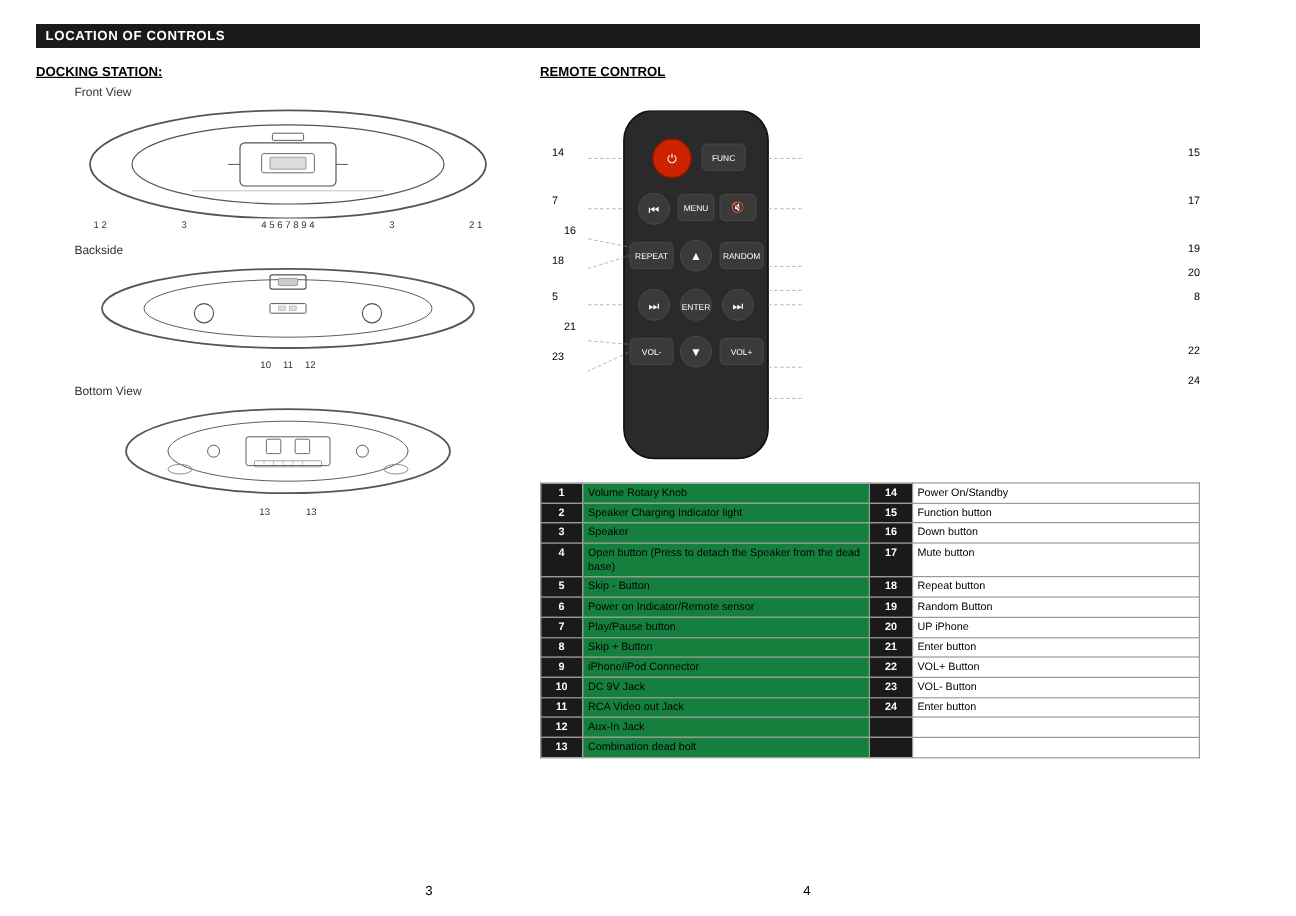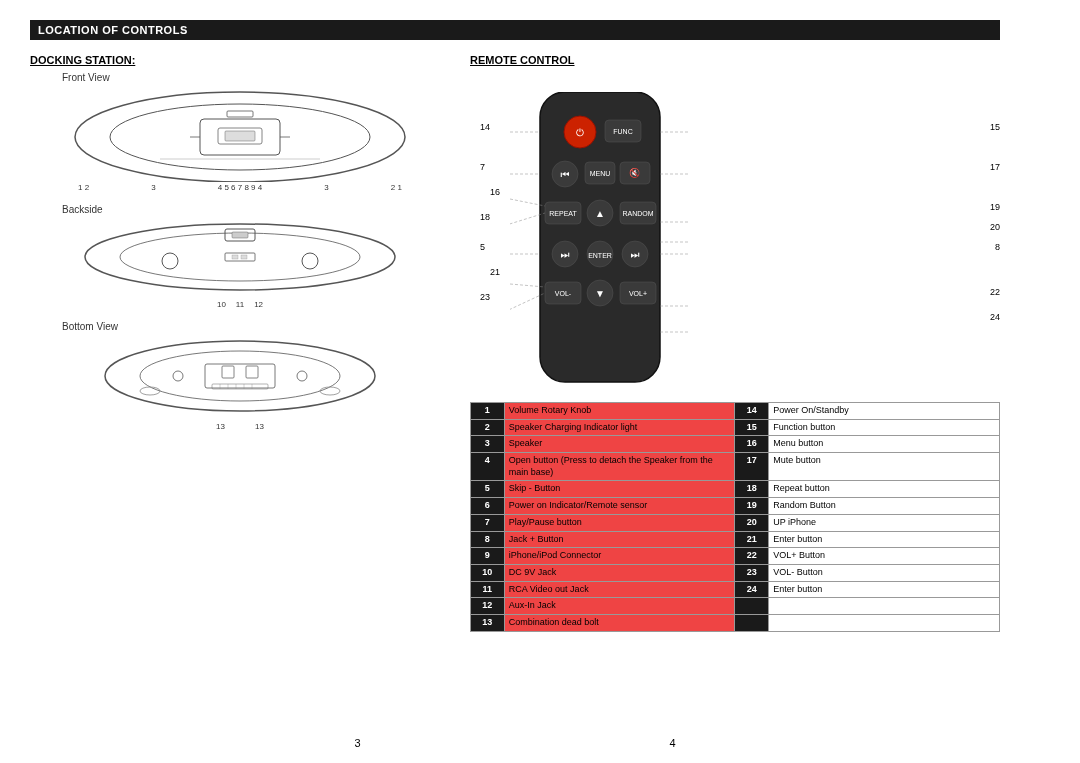--- a/index.html
+++ b/index.html
@@ -23,21 +23,20 @@
       background: #1a1a1a;
       color: #fff;
       font-weight: bold;
       font-size: 11px;
       padding: 4px 8px;
       margin-bottom: 14px;
       letter-spacing: 0.5px;
     }
     .two-col {
       display: flex;
-      gap: 20px;
     }
     .left-col {
       width: 420px;
       flex-shrink: 0;
     }
     .right-col {
       flex: 1;
     }
     .section-title {
       font-weight: bold;
@@ -70,21 +69,21 @@
       line-height: 1.3;
     }
     .controls-table td.num-cell {
       background: #1a1a1a;
       color: #fff;
       font-weight: bold;
       width: 14px;
       text-align: center;
     }
     .controls-table td.desc-cell {
-      background: #ef4444;
+      background: #15803d;
       width: 130px;
     }
     .controls-table .right-num {
       background: #1a1a1a;
       color: #fff;
       font-weight: bold;
       width: 14px;
       text-align: center;
     }
     .controls-table .right-desc {
@@ -305,25 +304,25 @@
             <tr>
     <td class="num-cell">2</td>
     <td class="desc-cell">Speaker Charging Indicator light</td>
     <td class="right-num">15</td>
     <td class="right-desc">Function button</td>
   </tr>
             <tr>
     <td class="num-cell">3</td>
     <td class="desc-cell">Speaker</td>
     <td class="right-num">16</td>
-    <td class="right-desc">Menu button</td>
+    <td class="right-desc">Down button</td>
   </tr>
             <tr>
     <td class="num-cell">4</td>
-    <td class="desc-cell">Open button (Press to detach the Speaker from the main base)</td>
+    <td class="desc-cell">Open button (Press to detach the Speaker from the dead base)</td>
     <td class="right-num">17</td>
     <td class="right-desc">Mute button</td>
   </tr>
             <tr>
     <td class="num-cell">5</td>
     <td class="desc-cell">Skip - Button</td>
     <td class="right-num">18</td>
     <td class="right-desc">Repeat button</td>
   </tr>
             <tr>
@@ -333,21 +332,21 @@
     <td class="right-desc">Random Button</td>
   </tr>
             <tr>
     <td class="num-cell">7</td>
     <td class="desc-cell">Play/Pause button</td>
     <td class="right-num">20</td>
     <td class="right-desc">UP iPhone</td>
   </tr>
             <tr>
     <td class="num-cell">8</td>
-    <td class="desc-cell">Jack + Button</td>
+    <td class="desc-cell">Skip + Button</td>
     <td class="right-num">21</td>
     <td class="right-desc">Enter button</td>
   </tr>
             <tr>
     <td class="num-cell">9</td>
     <td class="desc-cell">iPhone/iPod Connector</td>
     <td class="right-num">22</td>
     <td class="right-desc">VOL+ Button</td>
   </tr>
             <tr>

